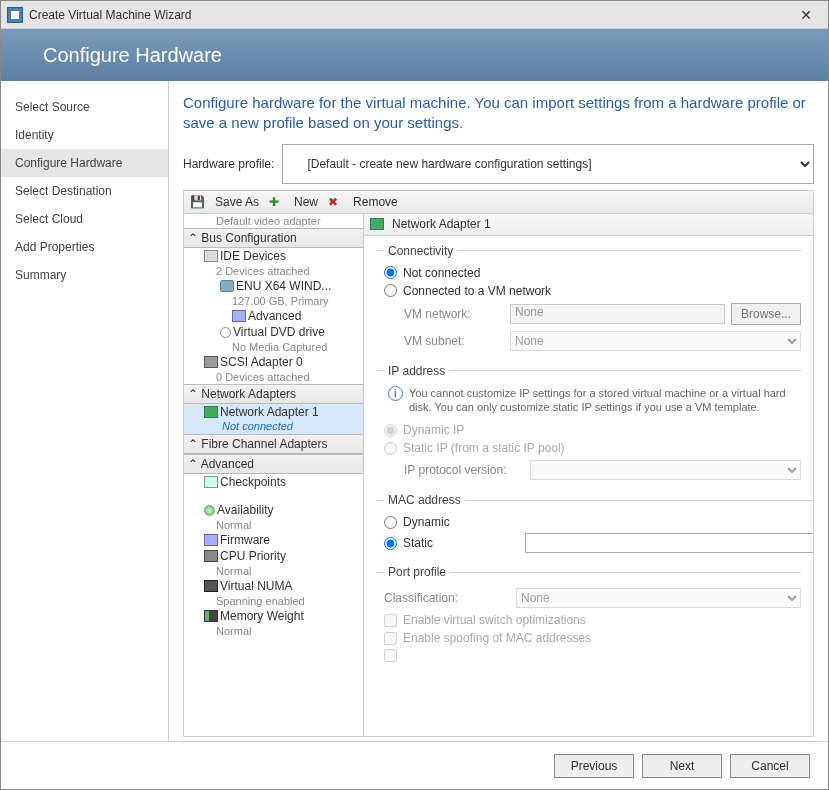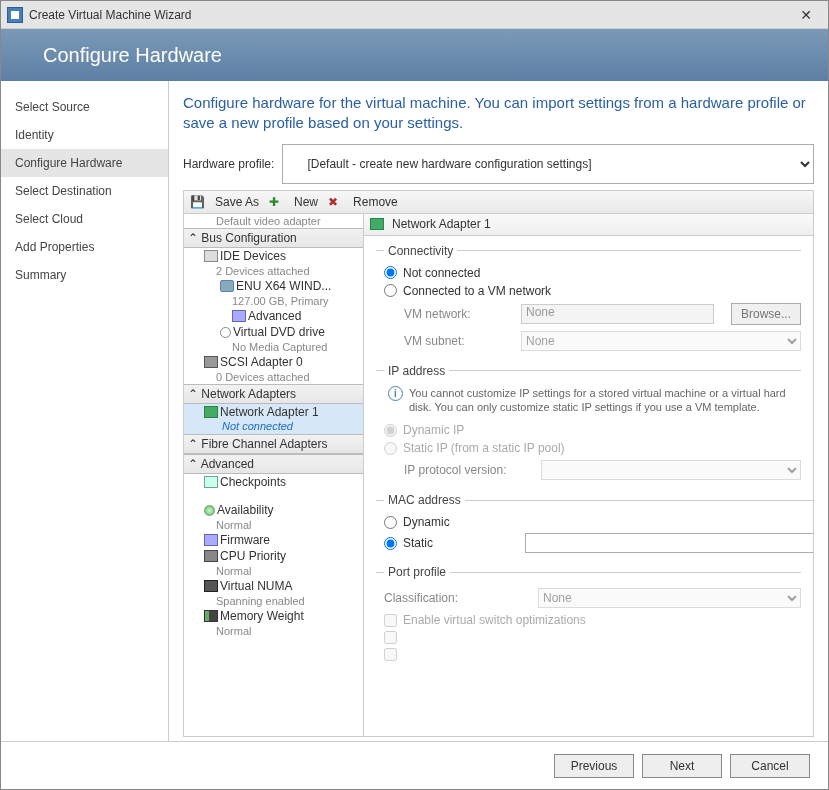--- a/index.html
+++ b/index.html
@@ -48,21 +48,21 @@
 .ic.numa{background:#555;border:1px solid #222}
 .ic.mem{background:linear-gradient(90deg,#6a6 30%,#444 30%);border:1px solid #333}
 .ic.ide{background:#ddd;border:1px solid #888}
 .detail{flex:1;display:flex;flex-direction:column;overflow-y:auto}
 .detail-hdr{height:22px;background:linear-gradient(#fafafa,#eee);border-bottom:1px solid #ccc;display:flex;align-items:center;padding:0 6px;gap:6px}
 .detail-body{padding:8px 12px;flex:1}
 fieldset{border:none;border-top:1px solid #ccc;padding:6px 0 6px 8px;margin-bottom:4px}
 legend{padding:0 4px;color:#444}
 .radio-row,.chk-row{display:flex;align-items:center;gap:6px;padding:2px 0}
 .radio-row input,.chk-row input{margin:0}
-.field-row{display:flex;align-items:center;gap:17px;padding:3px 0 3px 20px}
+.field-row{display:flex;align-items:center;gap:6px;padding:3px 0 3px 20px}
 .field-row label{width:100px;color:#888}
 .field-row .txt{flex:1;height:20px;border:1px solid #ccc;background:#f4f4f4;padding:0 4px;color:#999}
 .field-row .btn{width:70px;height:22px;border:1px solid #aaa;background:#f0f0f0;text-align:center;line-height:20px;color:#777}
 .field-row select{flex:1;height:20px;border:1px solid #ccc;background:#f8f8f8;color:#777}
 .info{display:flex;gap:6px;padding:2px 4px 6px 4px}
 .info .i{width:15px;height:15px;border:1px solid #4a7fb5;border-radius:50%;color:#4a7fb5;text-align:center;line-height:13px;font-size:10px;font-weight:bold;flex-shrink:0}
 .info .msg{color:#666;font-size:11px;line-height:1.35}
 .dim{color:#aaa}
 .mac-input{width:290px;height:20px;border:1px solid #aaa;background:#fff}
 .footer{height:48px;border-top:1px solid #ccc;display:flex;align-items:center;justify-content:flex-end;gap:8px;padding:0 18px}
@@ -217,20 +217,21 @@
               <label class="dim">Classification:</label>
               <span style="width:20px"></span>
               <select disabled=""><option>None</option></select>
             </div>
             <div class="chk-row">
                 <input type="checkbox" disabled="" style="">
                 <span class="dim">Enable virtual switch optimizations</span>
               </div>
             <div class="chk-row">
                 <input type="checkbox" disabled="" style="">
+                <span class="dim">Enable spoofing of MAC addresses</span>
               </div>
             <div class="chk-row">
                 <input type="checkbox" disabled="" style="">
               </div>
           </fieldset>
         </div>
       </div>
     </div>
   </div>
 </div>

